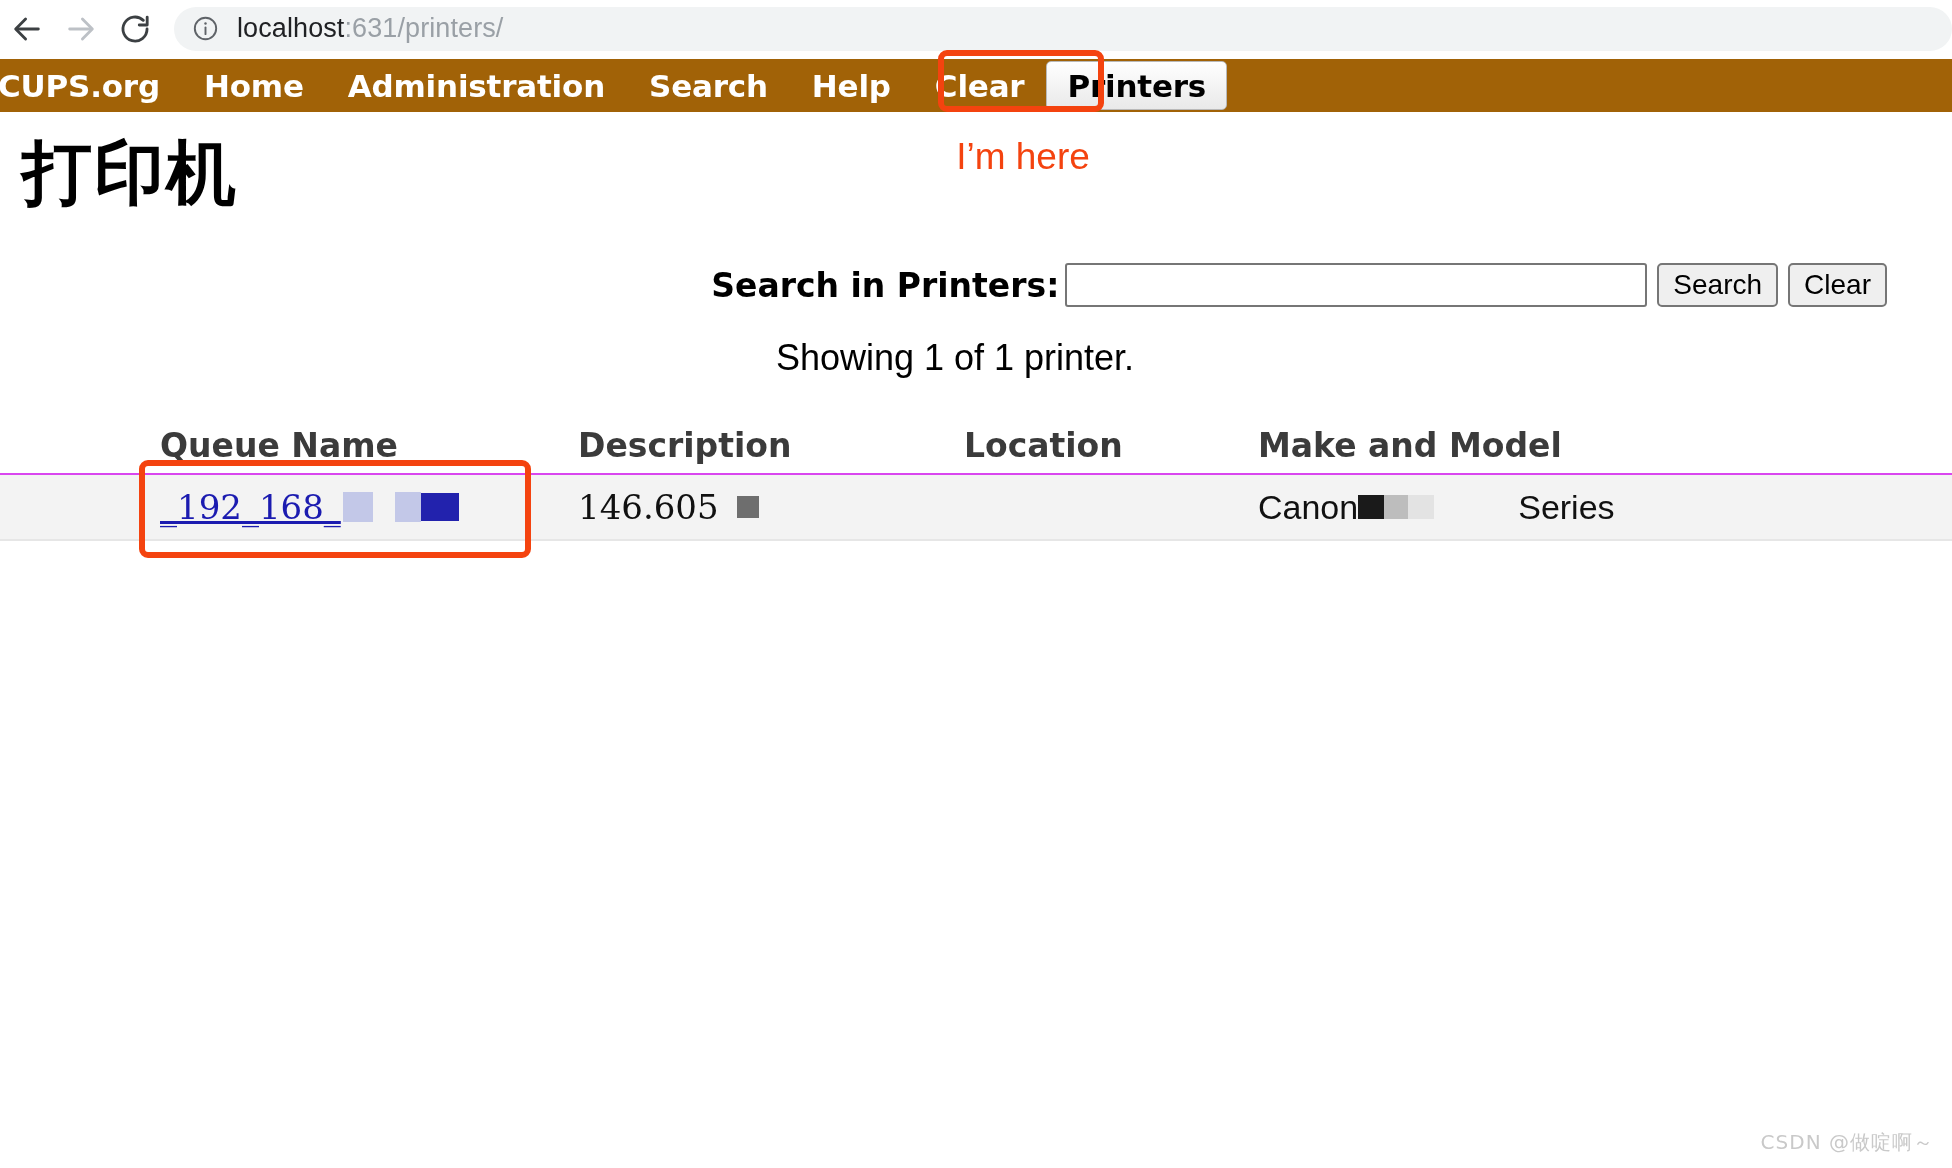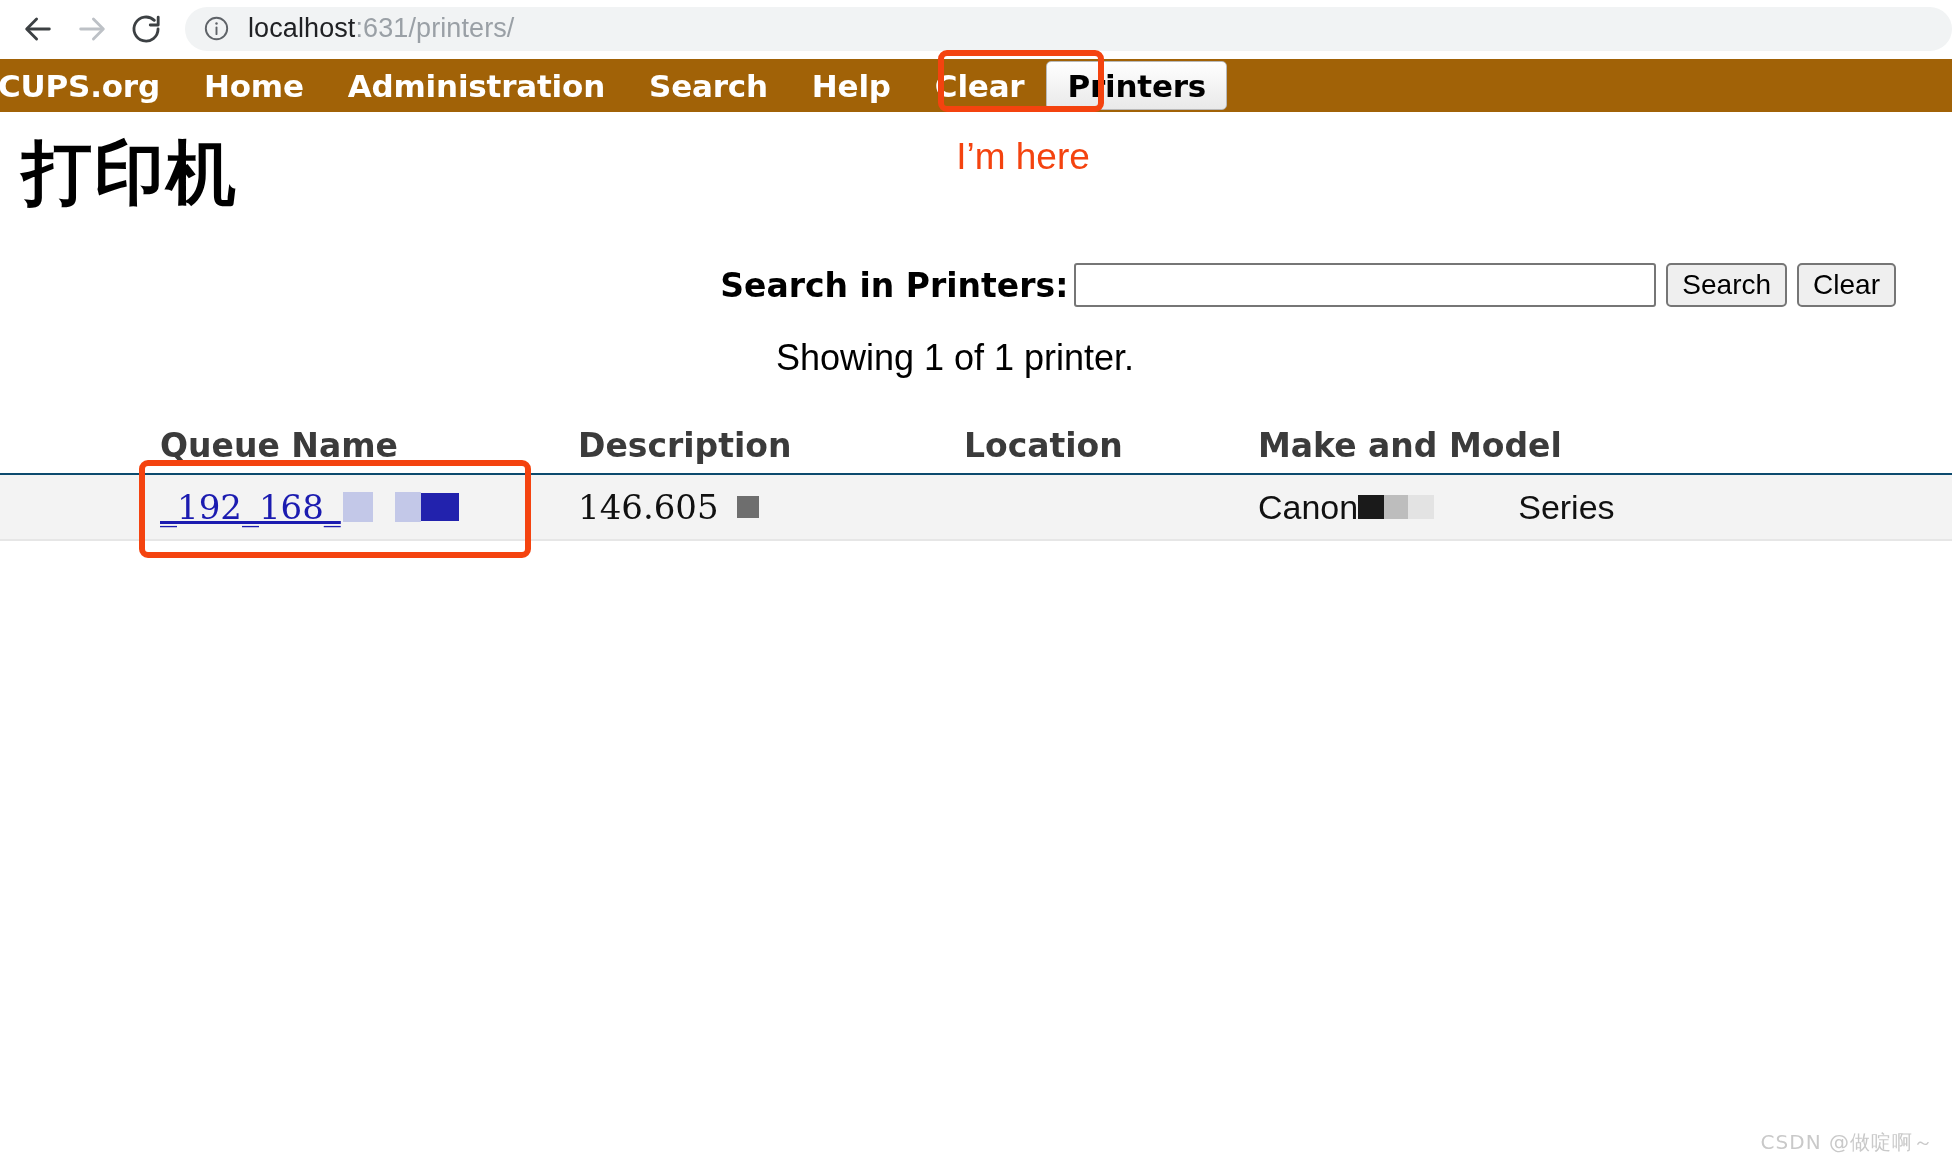--- a/index.html
+++ b/index.html
@@ -18,21 +18,20 @@
   }
 
   
   .browser-bar {
     position: absolute;
     left: 0; top: 0;
     width: 1952px; height: 57px;
     background: #ffffff;
     display: flex;
     align-items: center;
-    padding-left: 11px;
   }
   .nav-btn {
     width: 54px; height: 54px;
     display: flex; align-items: center; justify-content: center;
     flex: 0 0 auto;
   }
   .nav-btn svg { display: block; }
   .omnibox {
     margin-left: 12px;
     height: 44px;
@@ -117,21 +116,21 @@
     font-weight: bold;
     color: #000000;
     font-family: "DejaVu Sans", "Liberation Sans", sans-serif;
     letter-spacing: 2px;
     line-height: 1;
   }
 
   
   .search-row {
     position: absolute;
-    left: 16px; top: 263px;
+    left: 7px; top: 263px;
     width: 1880px;
     display: flex;
     align-items: center;
     justify-content: flex-end;
   }
   .search-label {
     font-size: 33px;
     font-weight: bold;
     color: #000000;
     font-family: "DejaVu Sans", "Liberation Sans", sans-serif;
@@ -182,21 +181,21 @@
   }
   .ptable-head {
     display: flex;
     padding-bottom: 8px;
   }
   .ptable-row {
     display: flex;
     align-items: center;
     height: 68px;
     background: #f3f3f3;
-    border-top: 2px solid #0c4a6e;
+    border-top: 2px solid #d946ef;
     border-bottom: 2px solid #e6e6e6;
   }
   .col-queue { width: 540px; padding-left: 160px; }
   .col-desc  { width: 400px; padding-left: 38px; }
   .col-loc   { width: 300px; padding-left: 24px; }
   .col-make  { width: 700px; padding-left: 18px; }
 
   .th {
     font-size: 33px;
     font-weight: bold;

